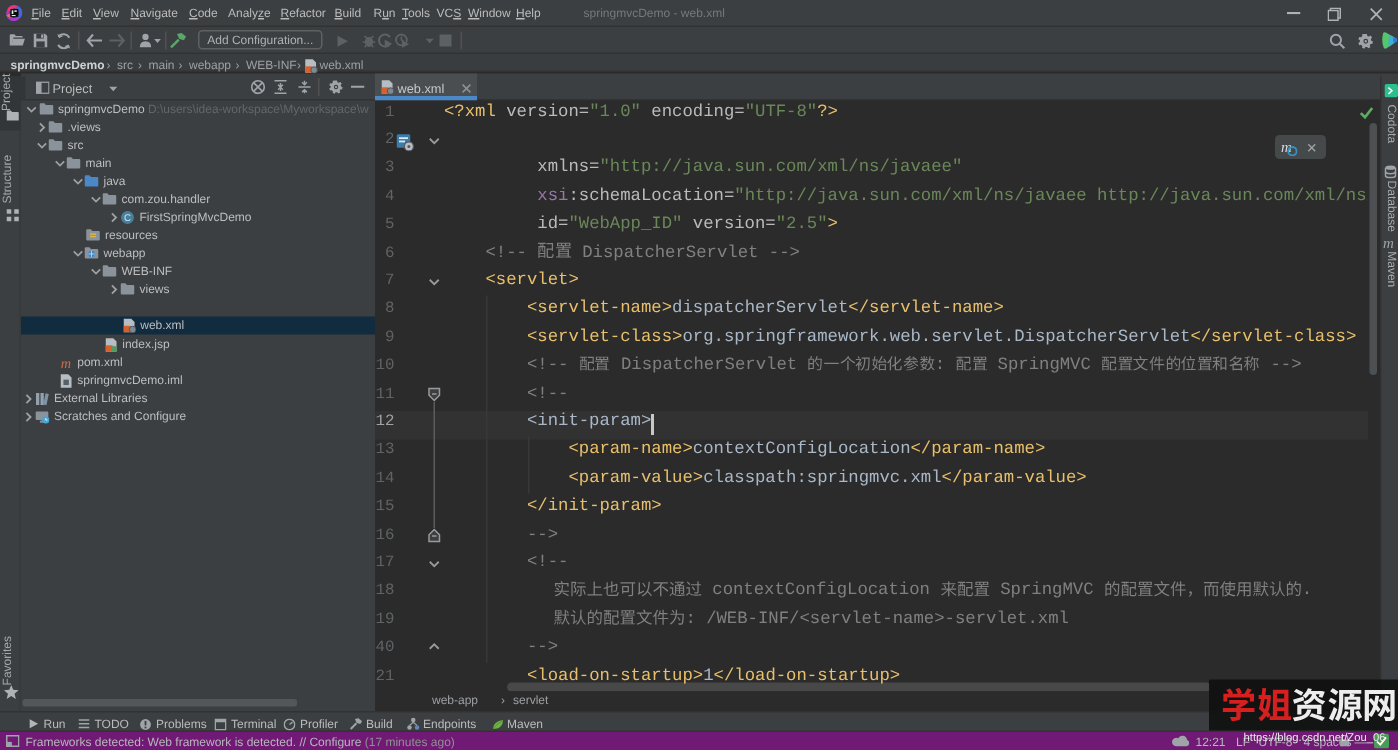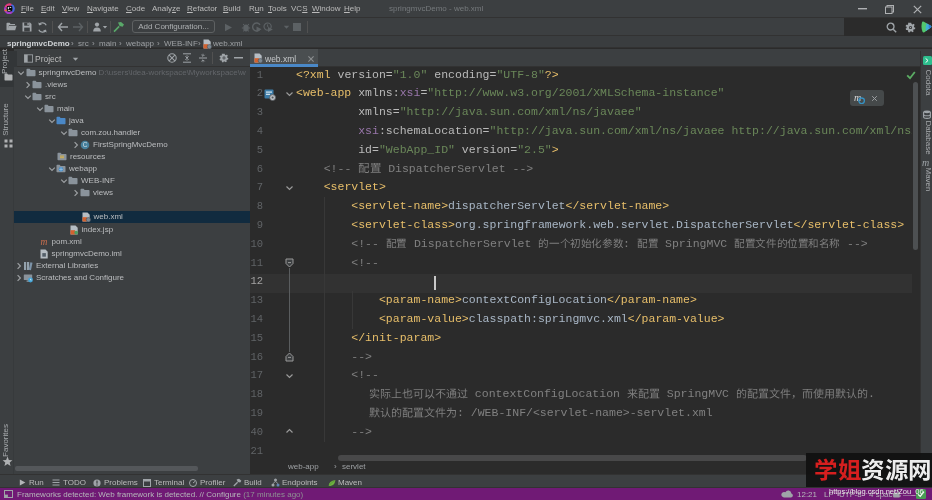--- a/index.html
+++ b/index.html
@@ -4,21 +4,21 @@
 html,body{width:932px;height:500px;overflow:hidden;background:#2B2B2B}
 #app{position:absolute;top:0;left:0;width:932px;height:500px;font-family:"Liberation Sans",sans-serif;color:#BBBBBB;font-size:8px}
 .abs{position:absolute}
 svg.cj{width:10.6px;height:10.6px;vertical-align:-1.6px;fill:currentColor}
 svg.wm{width:23.5px;height:23.5px;fill:#EDEDED}
 svg.wm.wmr{fill:#D61F1F}
 
 #titlebar{position:absolute;top:0;left:0;width:932px;height:18px;background:#3C3F41;border-bottom:1px solid #323232}
 .menu{position:absolute;top:4px;font-size:8px;color:#BBBBBB}
 .menu u{text-decoration:underline}
-#toolbar{position:absolute;top:18px;left:0;width:844px;height:18px;background:#3C3F41;border-bottom:1px solid #323232}
+#toolbar{position:absolute;top:18px;left:0;width:932px;height:18px;background:#3C3F41;border-bottom:1px solid #323232}
 #navbar{position:absolute;top:36px;left:0;width:932px;height:12px;background:#3A3D3F;border-bottom:1px solid #323232}
 .crumb{position:absolute;top:3px;font-size:8px;color:#9DA0A3}
 #tabbar{position:absolute;top:49px;left:250px;width:682px;height:18px;background:#3C3F41;border-bottom:1px solid #323232}
 #tab{position:absolute;top:0;left:0px;width:68px;height:18px;background:#4A4E50;border-bottom:3px solid #4A88C7;box-sizing:border-box}
 
 #lstrip{position:absolute;top:51px;left:0;width:14px;height:423px;background:#3C3F41;border-right:1px solid #373A3C}
 .vlabL{position:absolute;font-size:8px;color:#A7AAAD;transform:rotate(-90deg);transform-origin:center;white-space:nowrap}
 .vlabR{position:absolute;font-size:8px;color:#A7AAAD;transform:rotate(90deg);transform-origin:center;white-space:nowrap}
 
 #tree{position:absolute;top:67px;left:14px;width:236px;height:407px;background:#3C3F41;overflow:hidden}
@@ -534,21 +534,20 @@
       </div>
 </div>
 
 <div id="editor">
   <div id="curline"></div>
   <div class="iguide" style="left:74px;top:130px;height:245px"></div>
   <div class="iguide" style="left:102px;top:224px;height:38px"></div>
   <div class="lnum" style="top:-1.4px">1</div>
       <div class="cline" style="top:-1.4px;left:46px"><span class="tag">&lt;?xml</span><span class="attr"> version=</span><span class="str">"1.0"</span><span class="attr"> encoding=</span><span class="str">"UTF-8"</span><span class="tag">?&gt;</span></div>
       <div class="lnum" style="top:17.4px">2</div>
-      <div class="cline" style="top:17.4px;left:46px"><span class="tag">&lt;web-app</span><span class="attr"> xmlns:</span><span class="ns">xsi</span><span class="attr">=</span><span class="str">"http://www.w3.org/2001/XMLSchema-instance"</span></div>
       <div class="lnum" style="top:36.2px">3</div>
       <div class="cline" style="top:36.2px;left:46px"><span class="attr">         xmlns=</span><span class="str">"http://java.sun.com/xml/ns/javaee"</span></div>
       <div class="lnum" style="top:55.0px">4</div>
       <div class="cline" style="top:55.0px;left:46px"><span class="attr">         </span><span class="ns">xsi</span><span class="attr">:schemaLocation=</span><span class="str">"http://java.sun.com/xml/ns/javaee http://java.sun.com/xml/ns/javaee/web-app_2_5.xsd"</span></div>
       <div class="lnum" style="top:73.8px">5</div>
       <div class="cline" style="top:73.8px;left:46px"><span class="attr">         id=</span><span class="str">"WebApp_ID"</span><span class="attr"> version=</span><span class="str">"2.5"</span><span class="tag">&gt;</span></div>
       <div class="lnum" style="top:92.6px">6</div>
       <div class="cline" style="top:92.6px;left:46px"><span class="txt">    </span><span class="com">&lt;!-- <svg class="cj" style="width:11.5px;height:11.5px">
             <use href="#g914d"></use>
           </svg><svg class="cj" style="width:11.5px;height:11.5px">
@@ -602,20 +601,21 @@
           </svg><svg class="cj" style="width:10.6px;height:10.6px">
             <use href="#g548c"></use>
           </svg><svg class="cj" style="width:10.6px;height:10.6px">
             <use href="#g540d"></use>
           </svg><svg class="cj" style="width:10.6px;height:10.6px">
             <use href="#g79f0"></use>
           </svg> --&gt;</span></div>
       <div class="lnum" style="top:186.6px">11</div>
       <div class="cline" style="top:186.6px;left:46px"><span class="txt">        </span><span class="com">&lt;!--</span></div>
       <div class="lnum curnum" style="top:205.4px">12</div>
+      <div class="cline" style="top:205.4px;left:46px"><span class="txt">        &lt;init-param&gt;</span></div>
       <div class="lnum" style="top:224.2px">13</div>
       <div class="cline" style="top:224.2px;left:46px"><span class="txt">            </span><span class="tag">&lt;param-name&gt;</span><span class="txt">contextConfigLocation</span><span class="tag">&lt;/param-name&gt;</span></div>
       <div class="lnum" style="top:243.0px">14</div>
       <div class="cline" style="top:243.0px;left:46px"><span class="txt">            </span><span class="tag">&lt;param-value&gt;</span><span class="txt">classpath:springmvc.xml</span><span class="tag">&lt;/param-value&gt;</span></div>
       <div class="lnum" style="top:261.8px">15</div>
       <div class="cline" style="top:261.8px;left:46px"><span class="txt">        </span><span class="tag">&lt;/init-param&gt;</span></div>
       <div class="lnum" style="top:280.6px">16</div>
       <div class="cline" style="top:280.6px;left:46px"><span class="com">        --&gt;</span></div>
       <div class="lnum" style="top:299.4px">17</div>
       <div class="cline" style="top:299.4px;left:46px"><span class="txt">        </span><span class="com">&lt;!--</span></div>
@@ -683,20 +683,21 @@
           </svg><svg class="cj" style="width:11.0px;height:11.0px">
             <use href="#g6587"></use>
           </svg><svg class="cj" style="width:11.0px;height:11.0px">
             <use href="#g4ef6"></use>
           </svg><svg class="cj" style="width:11.0px;height:11.0px">
             <use href="#g4e3a"></use>
           </svg>: /WEB-INF/&lt;servlet-name&gt;-servlet.xml</span></div>
       <div class="lnum" style="top:355.8px">40</div>
       <div class="cline" style="top:355.8px;left:46px"><span class="com">        --&gt;</span></div>
       <div class="lnum" style="top:374.6px">21</div>
+      <div class="cline" style="top:374.6px;left:46px"><span class="txt">        </span><span class="tag">&lt;load-on-startup&gt;</span><span class="txt">1</span><span class="tag">&lt;/load-on-startup&gt;</span></div>
   <div class="fold" style="top:21.9px"><svg width="9" height="9" viewBox="0 0 9 9">
           <path d="M1.5 3.5 L4.5 6.5 L7.5 3.5" fill="none" stroke="#9A9A9A" stroke-width="1.2"></path>
         </svg></div>
       <div class="fold" style="top:115.9px"><svg width="9" height="9" viewBox="0 0 9 9">
           <path d="M1.5 3.5 L4.5 6.5 L7.5 3.5" fill="none" stroke="#9A9A9A" stroke-width="1.2"></path>
         </svg></div>
       <div class="fold" style="top:191.1px"><svg width="9" height="10" viewBox="0 0 9 10">
           <path d="M1 1 L8 1 L8 5.5 L4.5 9 L1 5.5 Z" fill="#3C3F41" stroke="#9A9A9A" stroke-width="1"></path>
           <path d="M3 4.6 L6 4.6" stroke="#9A9A9A" stroke-width="1"></path>
         </svg></div>

